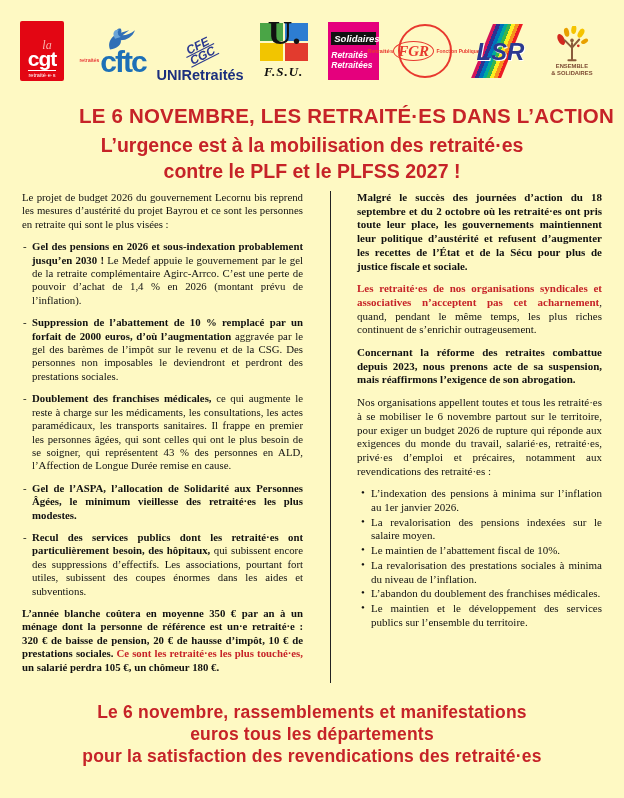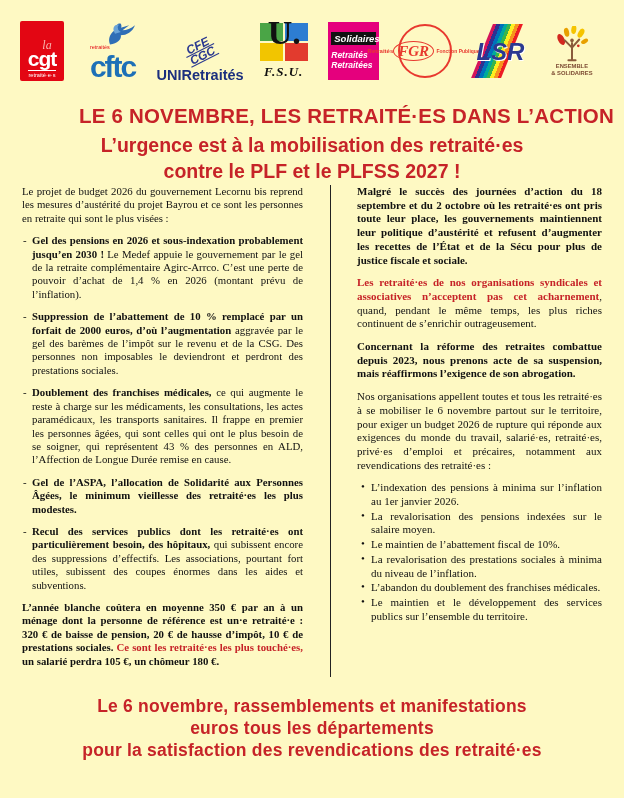--- a/index.html
+++ b/index.html
@@ -19,21 +19,21 @@
   }
   .logo{display:flex;flex-direction:column;align-items:center;justify-content:center;}
   
   .logo-cgt{width:44px;height:60px;background:#e30613;color:#fff;justify-content:flex-end;padding:2px 2px 3px;box-sizing:border-box;border-radius:2px;}
   .cgt-la{font-style:italic;color:#f7b2ac;font-size:12px;line-height:8px;align-self:center;margin-right:-10px;}
   .cgt-main{font-family:"Liberation Sans",sans-serif;font-weight:bold;font-size:21px;line-height:20px;letter-spacing:-1px;}
   .cgt-sub{font-family:"Liberation Sans",sans-serif;font-size:5.6px;border-top:1px solid #fff;padding-top:1px;margin-top:1px;white-space:nowrap;}
   
   .logo-cftc{width:66px;height:62px;position:relative;}
   .cftc-dove{margin-bottom:-3px;margin-left:14px;}
-  .cftc-row{display:flex;align-items:flex-start;flex-direction:column;}
+  .cftc-row{display:flex;align-items:center;}
   .cftc-top{color:#e30613;font-family:"Liberation Sans",sans-serif;font-size:5.5px;margin-right:1px;margin-bottom:4px;}
   .cftc-main{color:#1d70b7;font-family:"Liberation Sans",sans-serif;font-weight:bold;font-size:30px;line-height:26px;letter-spacing:-2px;}
   
   .logo-cfecgc{width:78px;height:62px;justify-content:flex-end;}
   .cfecgc-mark{transform:rotate(-27deg);color:#2b3990;font-family:"Liberation Sans",sans-serif;font-weight:bold;font-style:italic;font-size:12px;line-height:10px;text-align:center;margin-bottom:6px;}
   .cfecgc-mark span{display:block;border-bottom:1.5px solid #2b3990;padding:0 2px;}
   .cfecgc-main{color:#1b2f7e;font-family:"Liberation Sans",sans-serif;font-weight:bold;font-size:14.5px;line-height:14px;}
   
   .logo-fsu{width:58px;height:62px;}
   .fsu-grid{position:relative;width:48px;height:38px;display:grid;grid-template-columns:23px 23px;grid-template-rows:18px 18px;gap:2px;}
@@ -65,21 +65,21 @@
   
   .title{
     font-family:"Liberation Sans",sans-serif;font-weight:bold;font-size:20.5px;
     color:var(--red);text-align:right;margin:12px 10px 4px;letter-spacing:0.2px;
   }
   .subtitle{
     font-family:"Liberation Sans",sans-serif;font-weight:bold;font-size:19.5px;
     color:var(--red);text-align:center;line-height:26px;margin:2px 10px 0;
   }
   
-  .columns{display:flex;margin:1px 22px 0;gap:12px;}
+  .columns{display:flex;margin:7px 22px 0;gap:12px;}
   .col-left{width:281px;padding-right:15px;box-sizing:content-box;
     font-size:10.8px;line-height:13.4px;text-align:justify;}
   .col-sep{width:1px;background:#222;}
   .col-right{flex:1;padding-left:14px;font-size:11px;line-height:13.7px;text-align:justify;}
   .col-left p,.col-right p{margin:0 0 9px;}
   .dash-item{position:relative;padding-left:10px;margin-bottom:9px;}
   .dash-item::before{content:"-";position:absolute;left:1px;top:0;}
   .b{font-weight:bold;}
   .red{color:var(--red);}
   .closing{font-weight:bold;margin-bottom:0;}

